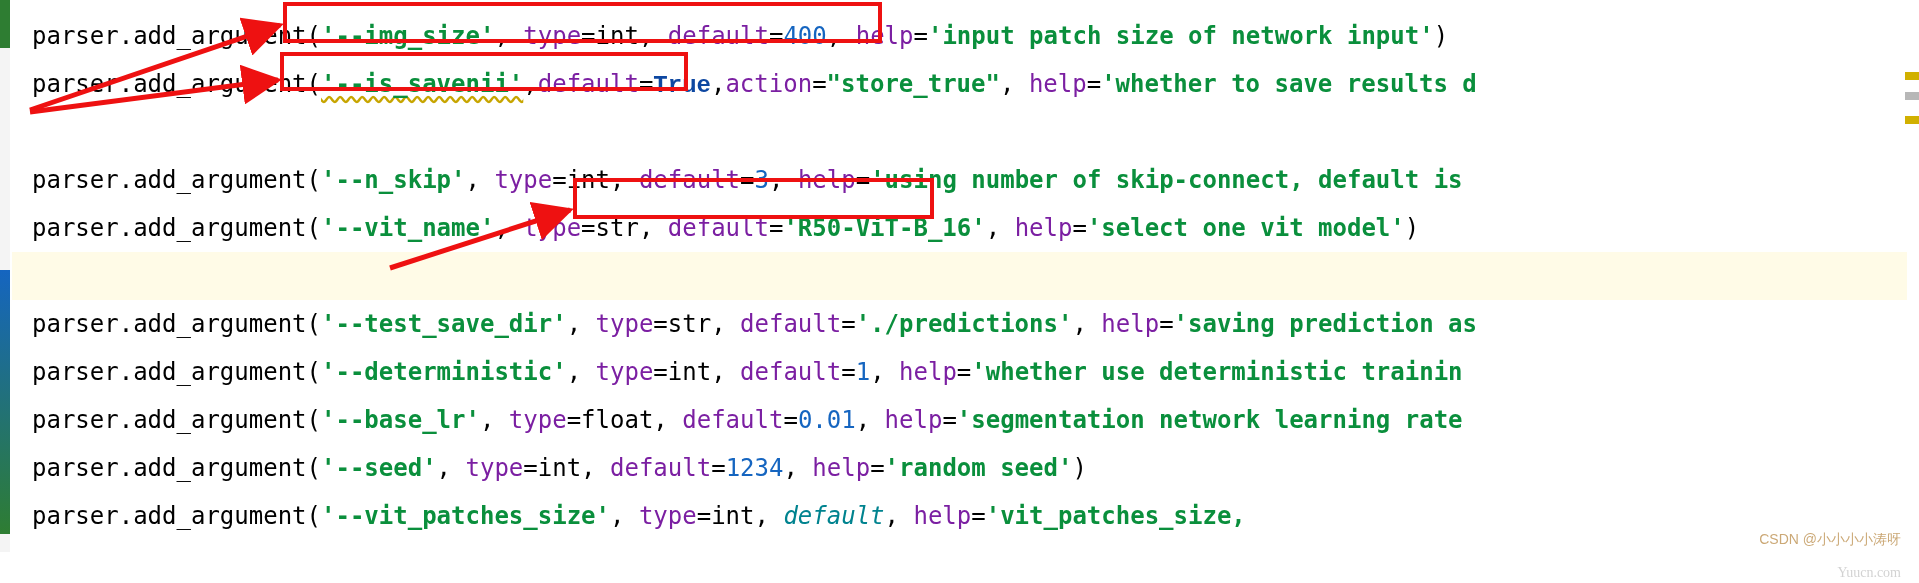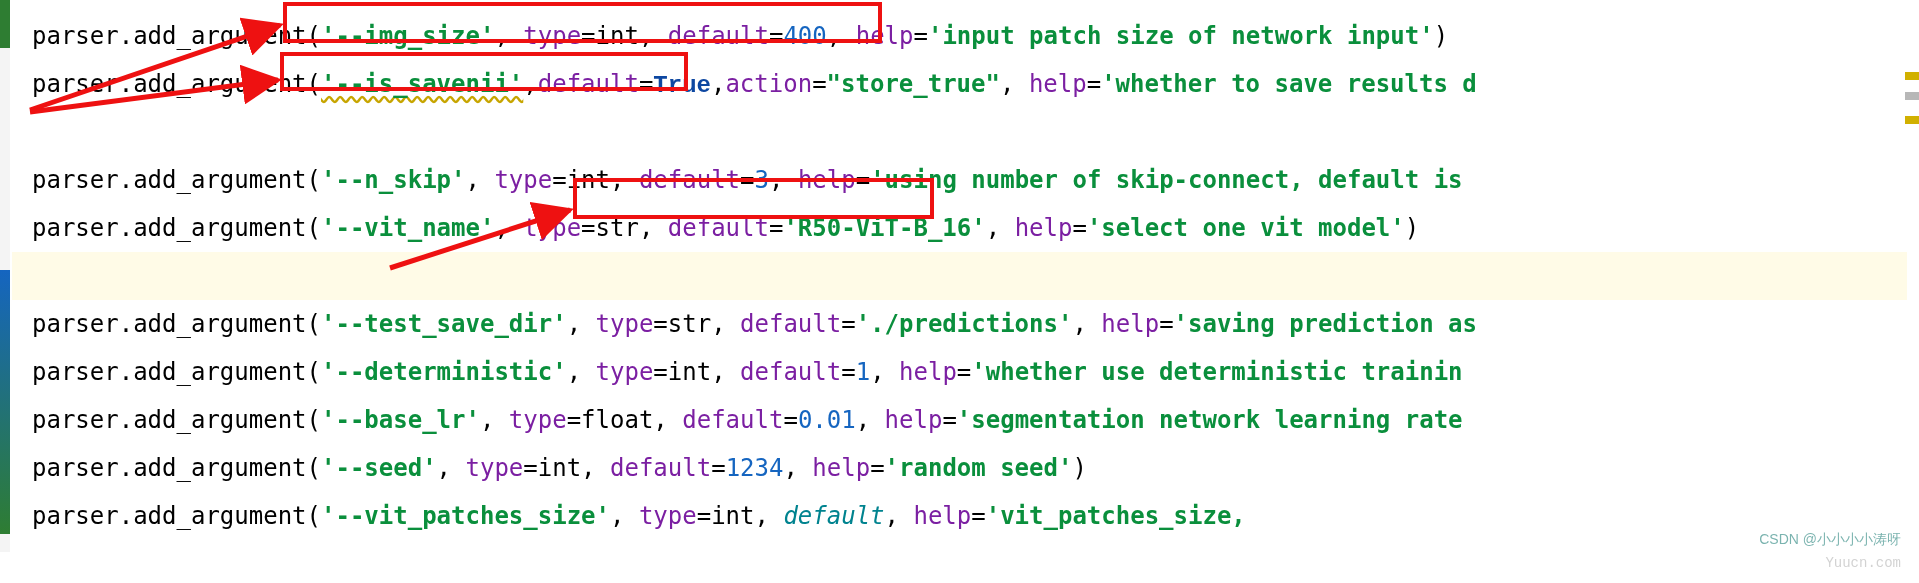--- a/index.html
+++ b/index.html
@@ -31,22 +31,22 @@
   
   svg.overlay { position:absolute; left:0; top:0; width:1919px; height:583px; pointer-events:none; }
   .arrow { stroke:#e11; stroke-width:5; fill:none; }
   .arrowhead { fill:#e11; }
 
   
   .stripe { position:absolute; right:0; width:14px; height:8px; }
   .stripe.y { background:#d1b000; }
   .stripe.g { background:#b7b7b7; }
 
-  .watermark { position:absolute; right:18px; bottom:34px; font-family:sans-serif; font-size:14px; color:#0f766e; opacity:.55; pointer-events:none; }
-  .watermark2 { position:absolute; right:18px; bottom:12px; font-family:Liberation Mono, monospace; font-size:14px; color:#bbb; opacity:.65; pointer-events:none; }
+  .watermark { position:absolute; right:18px; bottom:34px; font-family:sans-serif; font-size:14px; color:#a16207; opacity:.55; pointer-events:none; }
+  .watermark2 { position:absolute; right:18px; bottom:2px; font-family:Liberation Serif, serif; font-size:14px; color:#bbb; opacity:.65; pointer-events:none; }
 </style>
 </head>
 <body>
 
 <div class="editor">
   <div class="gutter">
     <div class="gut-seg gut-green" style="top:0;height:48px"></div>
     <div class="gut-seg gut-blue" style="top:270px;height:264px"></div>
   </div>
 

